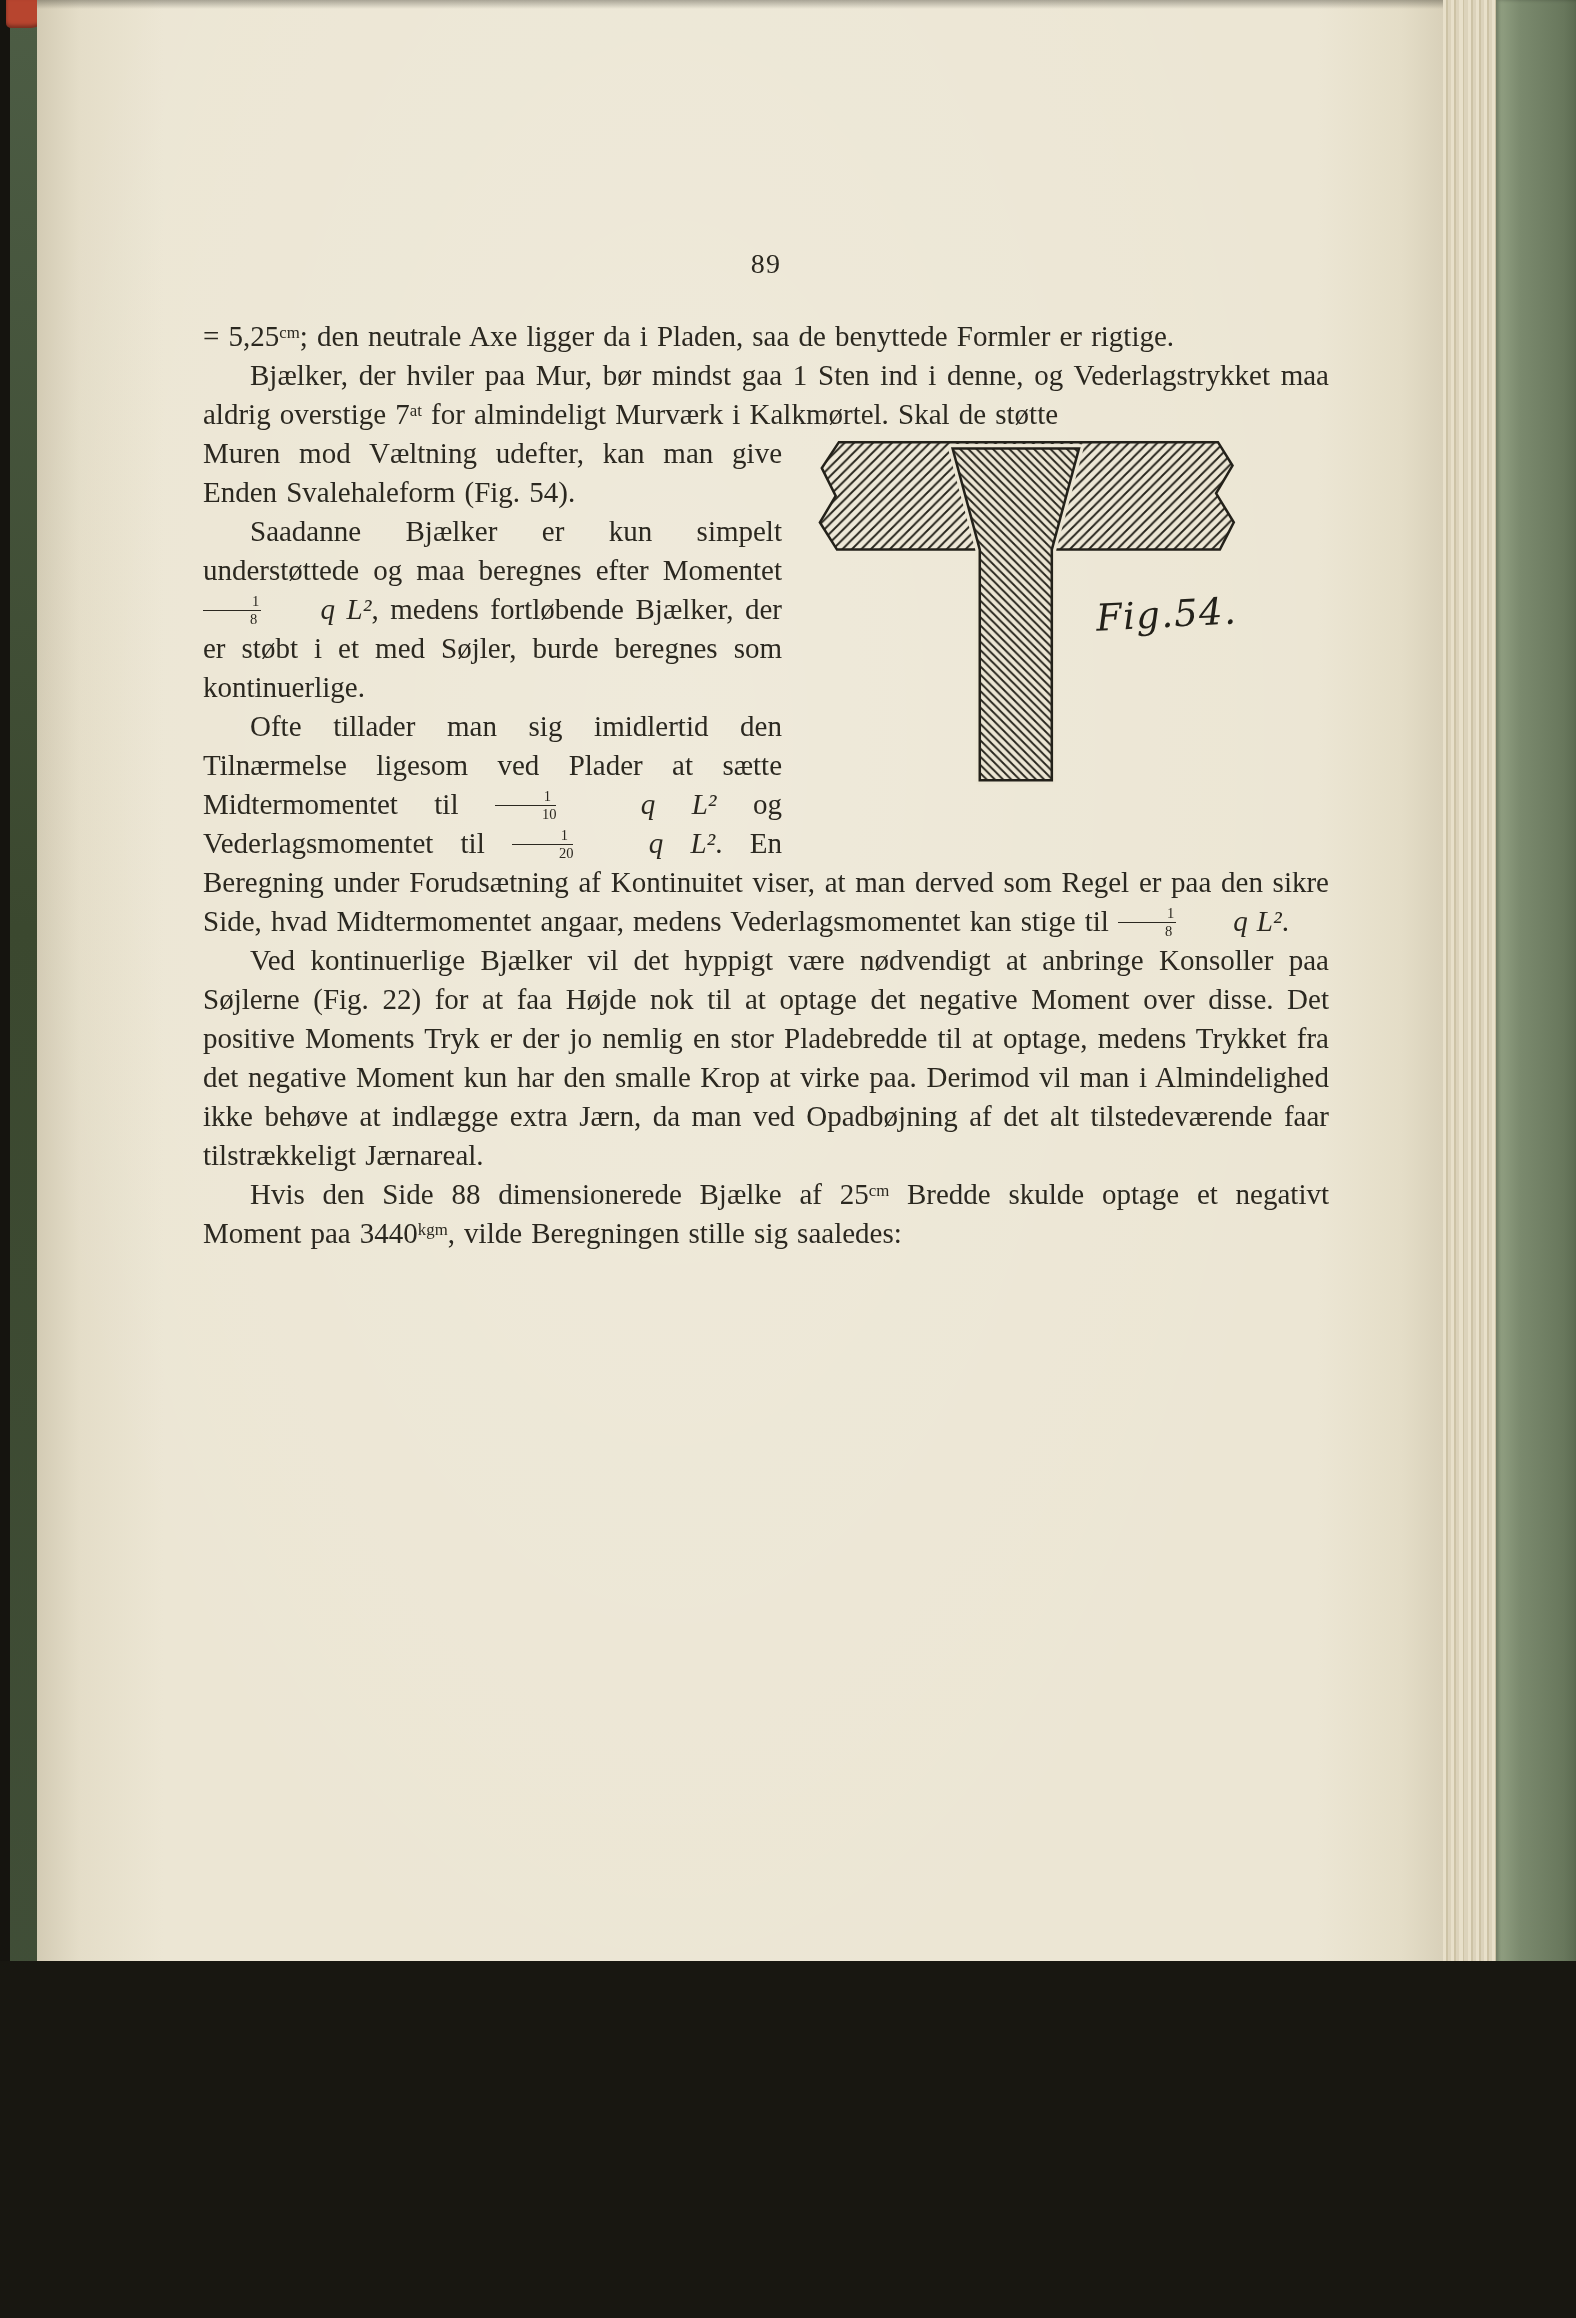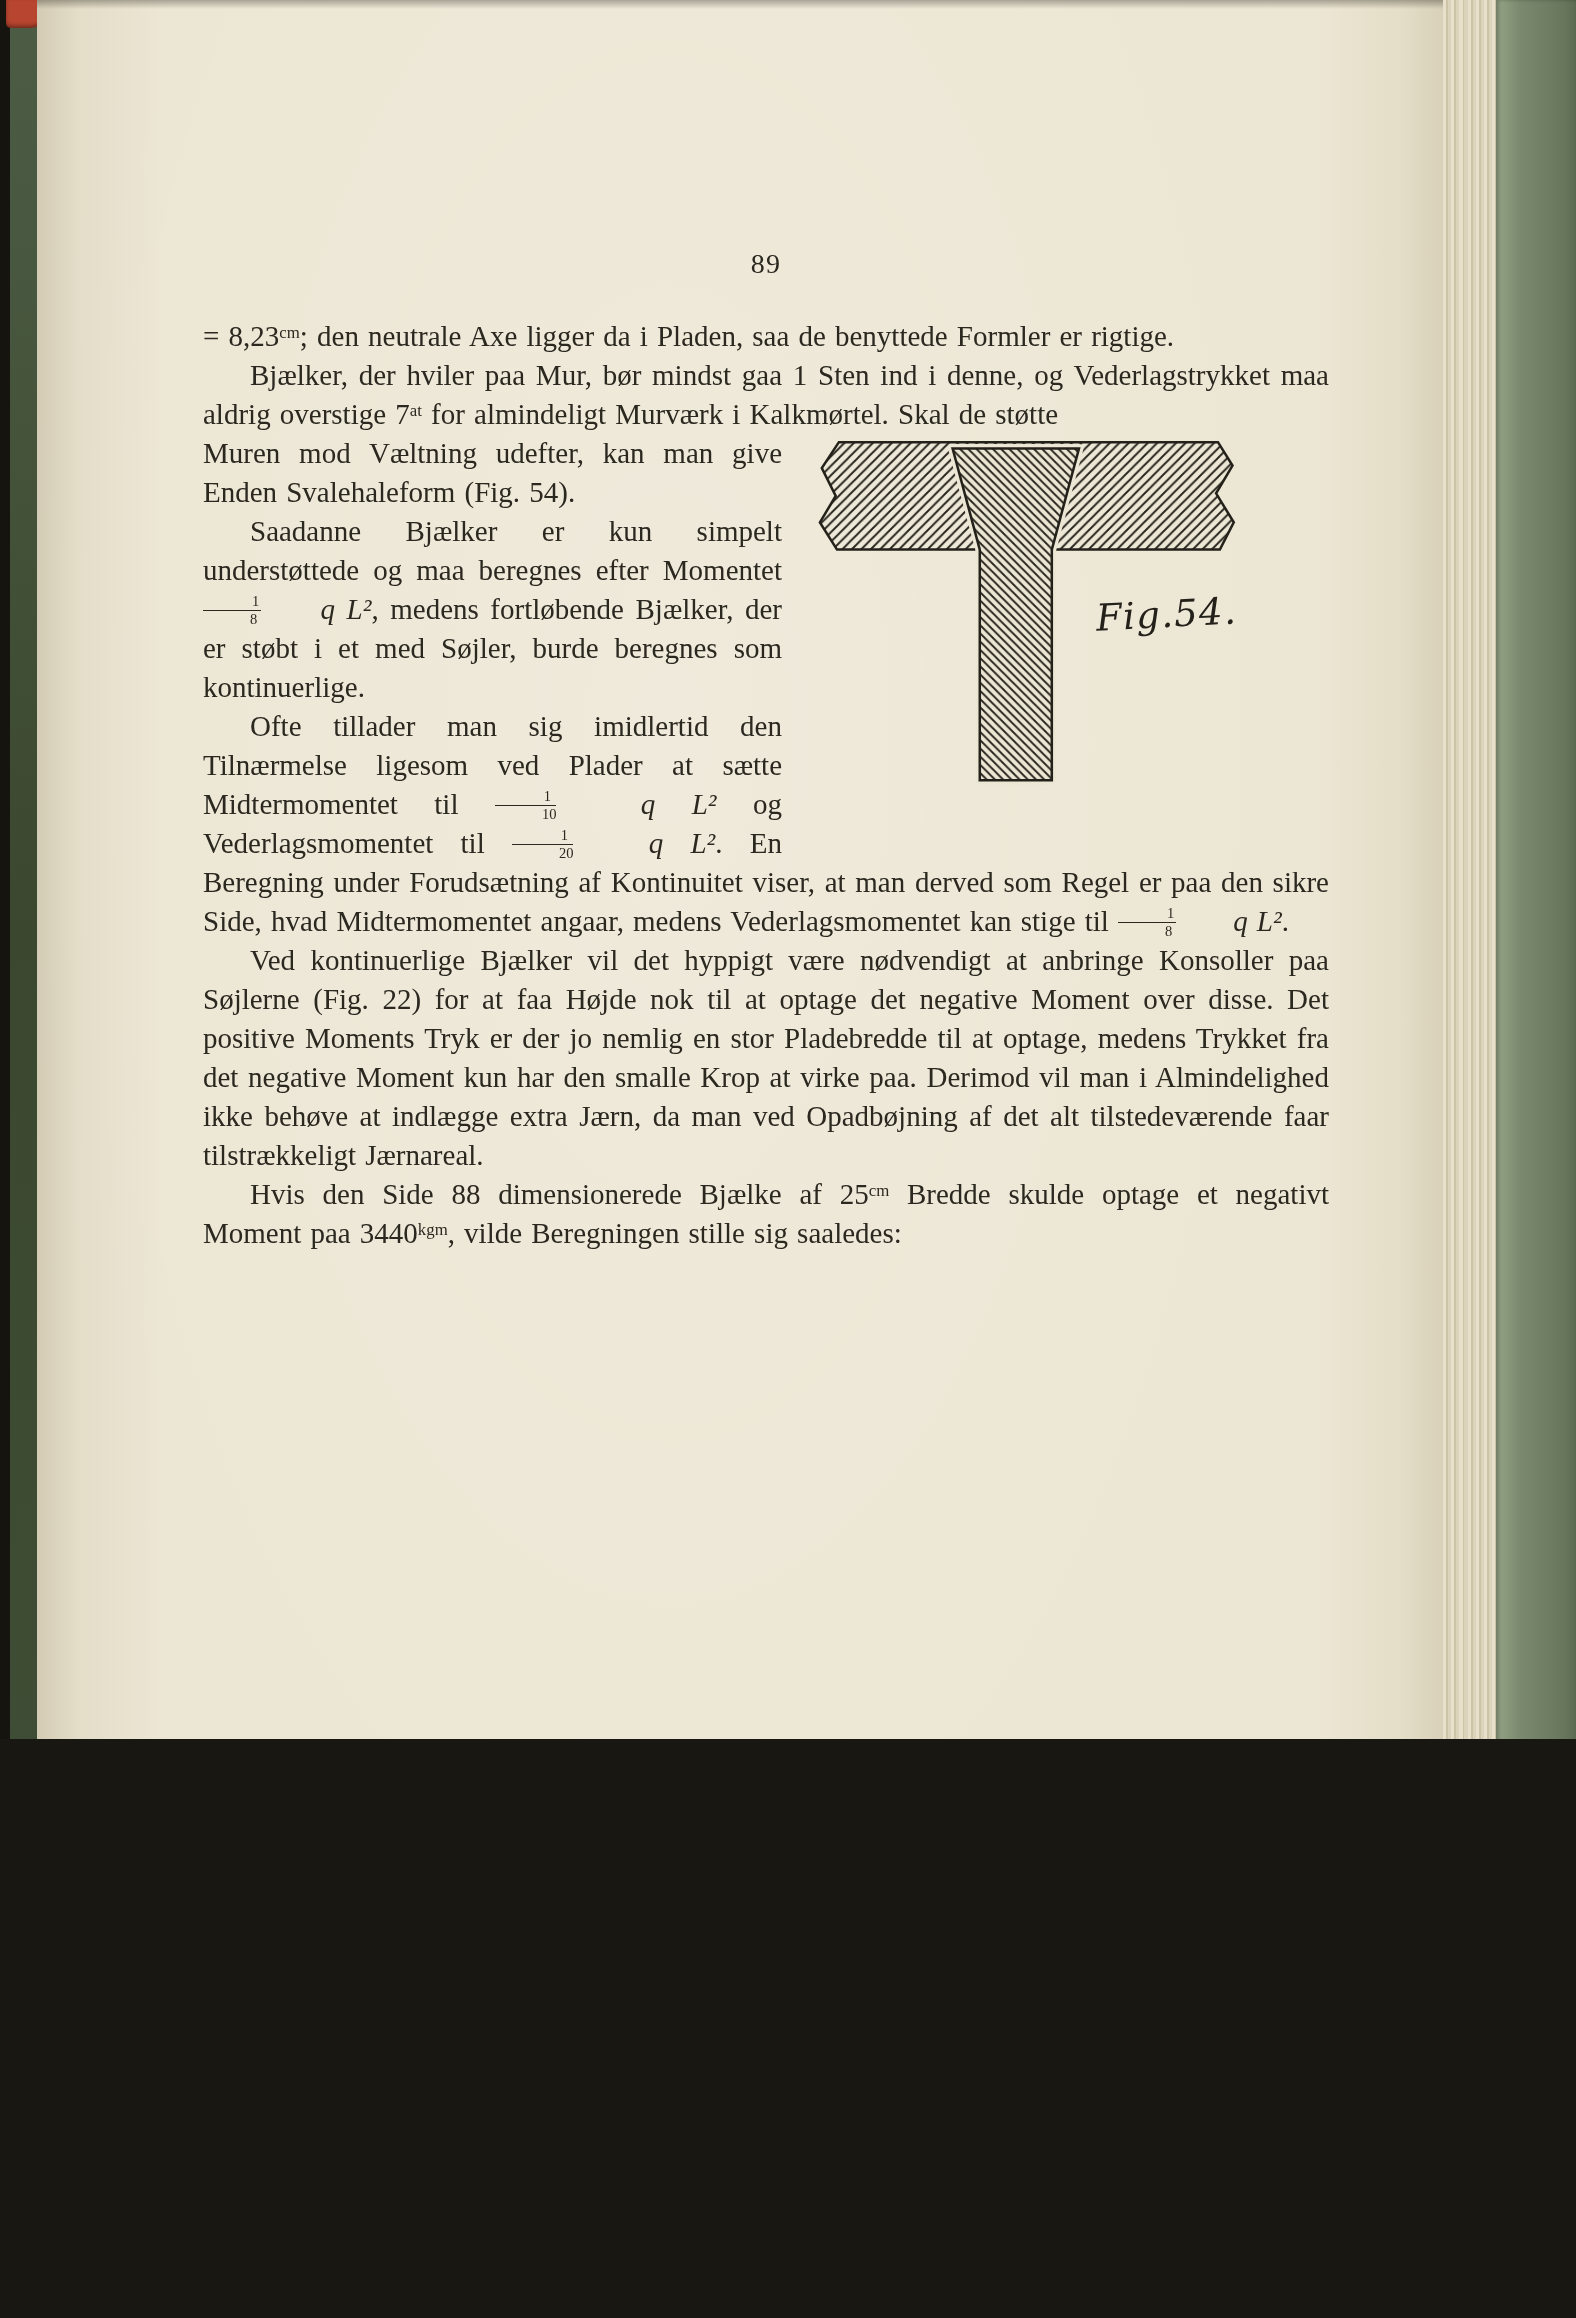--- a/index.html
+++ b/index.html
@@ -1,16 +1,16 @@
 <!DOCTYPE html>
 <html style="font-size:10px"><head>
 <meta charset="utf-8">
 <style>
   html,body{margin:0;padding:0;background:#181711;}
-  .scan{position:relative;width:1576px;height:1739px;overflow:hidden;background:#f0abfc;
+  .scan{position:relative;width:1576px;height:1961px;overflow:hidden;background:#f0abfc;
         font-family:"Liberation Serif","DejaVu Serif",serif;}
 
   
   .spine-black{position:absolute;left:0;top:0;width:10px;height:2319px;background:#15140f;}
   .spine-green{position:absolute;left:10px;top:0;width:26.6px;height:2319px;
                background:linear-gradient(180deg,#4d5d45 0,#3b482f 40%,#42503a 100%);}
   .spine-red{position:absolute;left:6.3px;top:0;width:40px;height:28px;background:#b7452f;
              border-radius:0 0 15px 5px;box-shadow:inset 0 -2.5px 3.8px rgba(0,0,0,.35);}
   .page-edges{position:absolute;left:1443px;top:0;width:53px;height:2319px;
               background:repeating-linear-gradient(90deg,#e8e0ca 0 3.2px,#cdc3a6 3.2px 5px,#dcd3bb 5px 8.2px);}
@@ -54,21 +54,21 @@
 <div class="scan">
 
   <div class="spine-black"></div>
   <div class="spine-green"></div>
   <div class="spine-red"></div>
 
   <div class="page">
 
     <div class="pagenum">89</div>
 
-    <p class="body-p"><span>= 8,23</span><sup>cm</sup><span>; den neutrale Axe ligger da i Pladen, saa de benyttede Formler er rigtige.</span></p>
+    <p class="body-p"><span>= 5,25</span><sup>cm</sup><span>; den neutrale Axe ligger da i Pladen, saa de benyttede Formler er rigtige.</span></p>
 
     <p class="body-p ind"><span>Bjælker, der hviler paa Mur, bør mindst gaa 1 Sten ind i denne, og Vederlagstrykket maa aldrig overstige 7</span><sup>at</sup><span> for almindeligt Murværk i Kalkmørtel.  Skal de støtte</span></p>
 
     <p class="body-p"><span class="figure-float"><svg width="519" height="393" viewBox="0 0 820 622">
         <defs>
           <pattern id="hA" width="15" height="15" patternUnits="userSpaceOnUse">
             <path d="M-4,4 l8,-8 M0,15 L15,0 M11,19 l8,-8" stroke="#26241c" stroke-width="3" fill="none"></path>
           </pattern>
           <pattern id="hB" width="13" height="13" patternUnits="userSpaceOnUse">
             <path d="M-4,9 l8,8 M0,0 l13,13 M9,-4 l8,8" stroke="#26241c" stroke-width="3" fill="none"></path>

